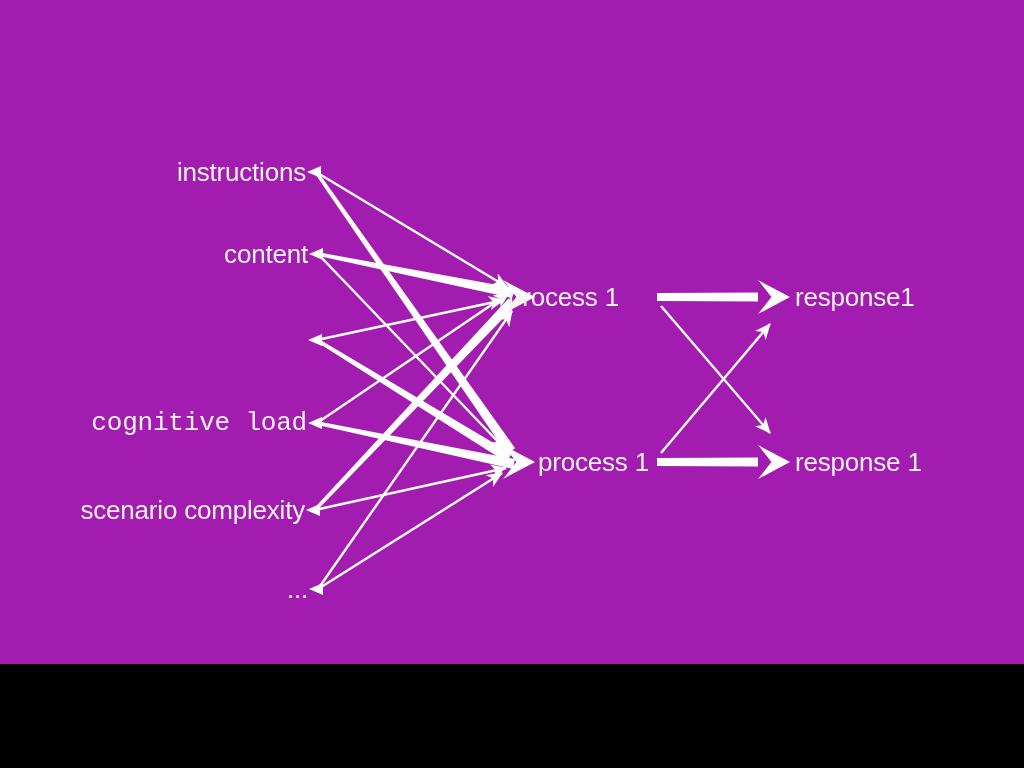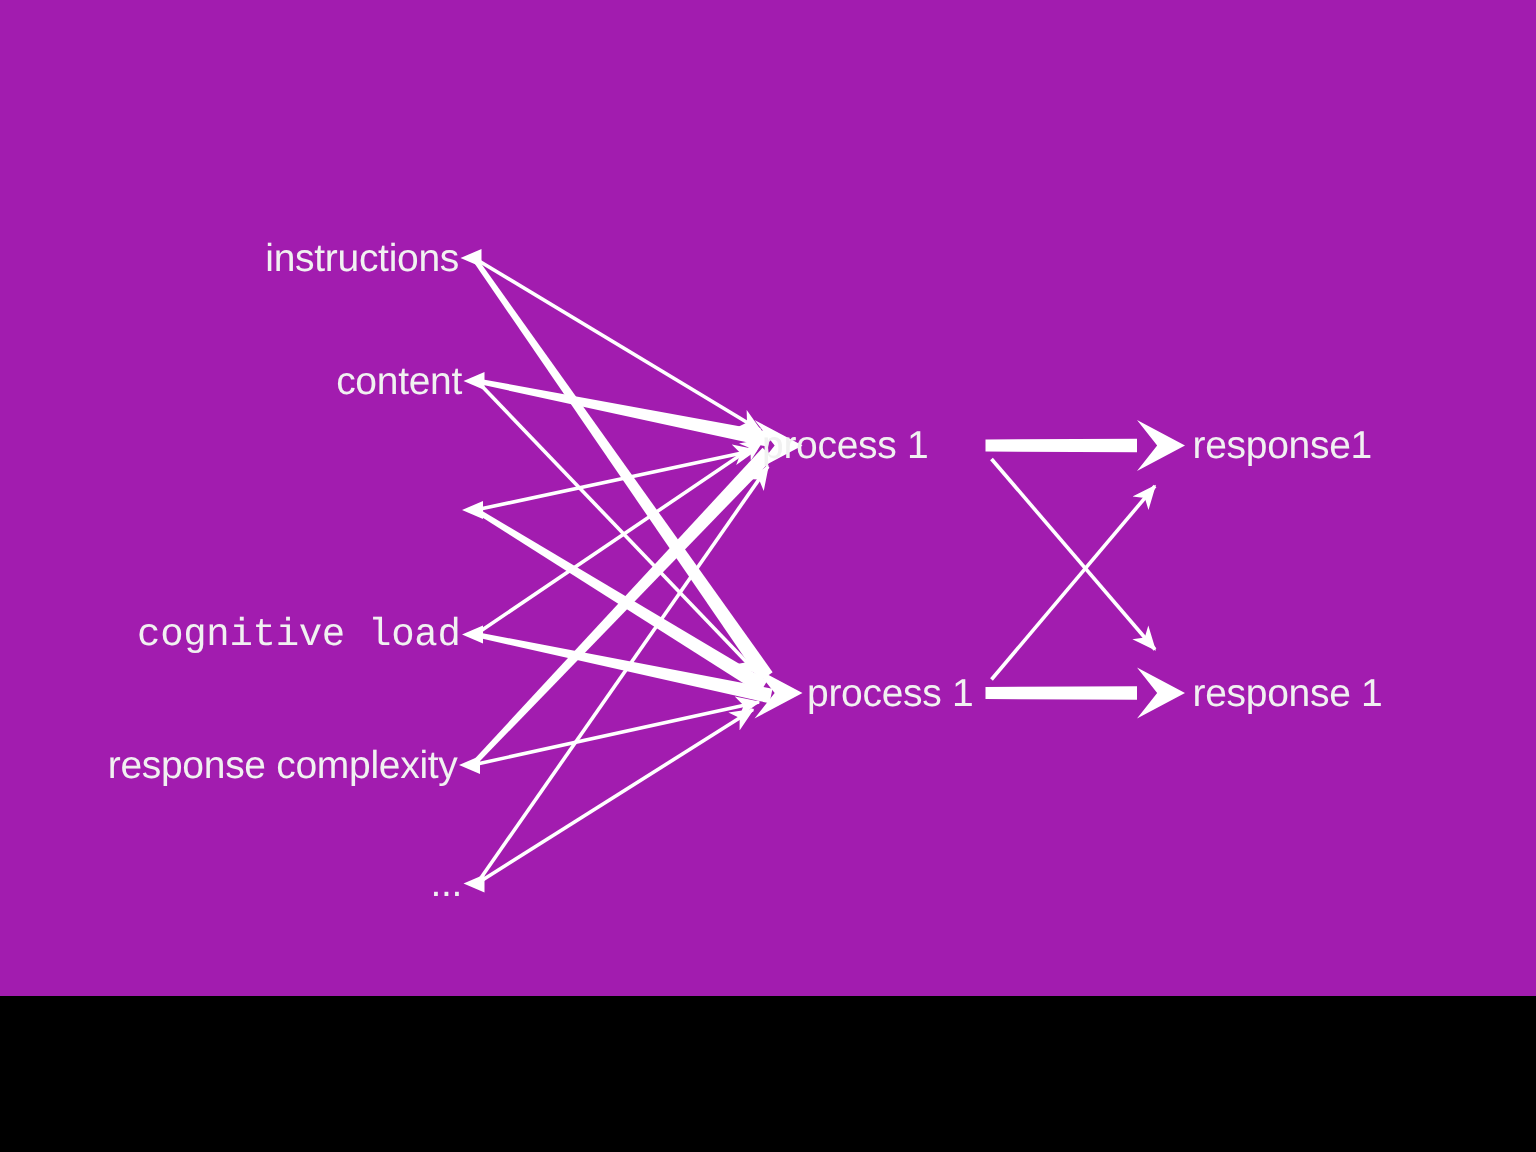--- a/index.html
+++ b/index.html
@@ -65,21 +65,21 @@
         <polygon points="308,340 322,334 322,346" fill="#ffffff"></polygon>
         <polygon points="308,423 322,417 322,429" fill="#ffffff"></polygon>
         <polygon points="306,510 320,504 320,516" fill="#ffffff"></polygon>
         <polygon points="309,589 323,583 323,595" fill="#ffffff"></polygon>
       </g>
   </svg>
 
   <div class="node-label r-anchor" style="left: 306px; top: 172px;">instructions</div>
   <div class="node-label r-anchor" style="left: 308px; top: 254px;">content</div>
   <div class="node-label r-anchor" style="left: 307px; top: 423px; font-family: Liberation Mono, monospace;">cognitive load</div>
-  <div class="node-label r-anchor" style="left: 305px; top: 510px;">response complexity</div>
+  <div class="node-label r-anchor" style="left: 305px; top: 510px;">scenario complexity</div>
   <div class="node-label r-anchor" style="left: 308px; top: 589px;">...</div>
 
   <div class="node-label" style="left: 508px; top: 297px;">process 1</div>
   <div class="node-label" style="left: 538px; top: 462px;">process 1</div>
 
   <div class="node-label" style="left: 795px; top: 297px;">response1</div>
   <div class="node-label" style="left: 795px; top: 462px;">response 1</div>
 </div>
 
 </body></html>

